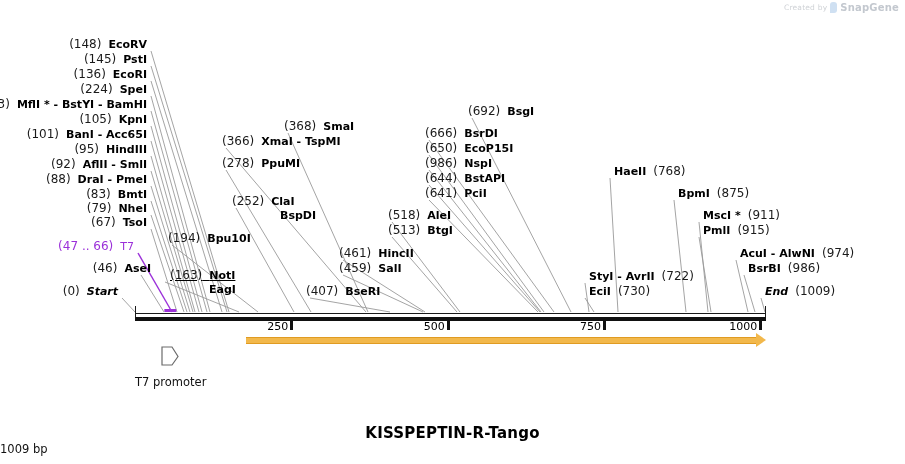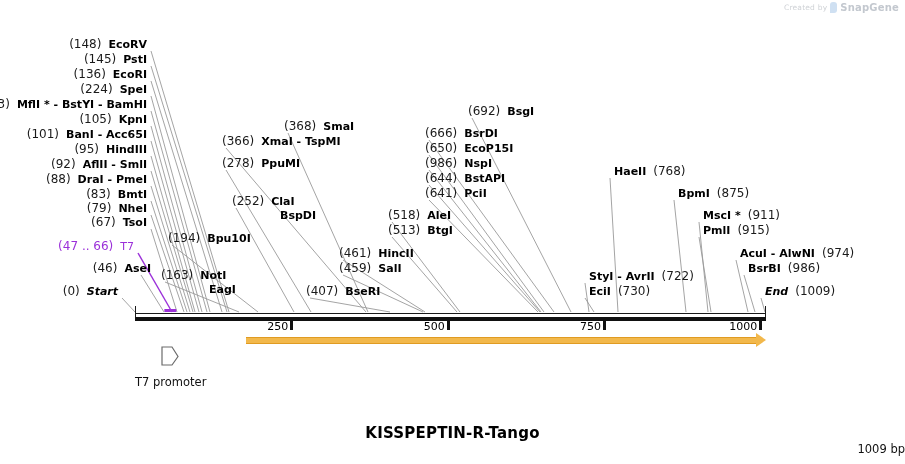--- a/index.html
+++ b/index.html
@@ -63,21 +63,21 @@
     border-top:7px solid transparent;border-bottom:7px solid transparent;
     border-left:10px solid #f2b84b;}
 
   
   .promoter{position:absolute;left:160px;top:344px;}
   .prom-name{position:absolute;left:135px;top:375px;font-size:11.5px;color:#111;}
 
   
   .title{position:absolute;left:0;right:0;top:424px;text-align:center;
     font-size:15px;font-weight:bold;color:#000;letter-spacing:.2px;}
-  .subtitle{position:absolute;left:0;right:0;top:442px;text-align:right;
+  .subtitle{position:absolute;left:0;right:0;top:442px;text-align:left;
     font-size:11.5px;color:#111;}
 </style>
 </head>
 <body>
 
 <div id="stage">
 
   <div class="watermark">
     <span class="wm-made">Created by</span>
     <span class="wm-logo"></span>
@@ -144,21 +144,21 @@
       <div class="lbl right" style="left: 147px; top: 173px;"><span class="pos">(88)</span>&nbsp;&nbsp;<span class="enz">DraI</span><span class="sep"> - </span><span class="enz">PmeI</span></div>
       <div class="lbl right" style="left: 147px; top: 158px;"><span class="pos">(92)</span>&nbsp;&nbsp;<span class="enz">AflII</span><span class="sep"> - </span><span class="enz">SmlI</span></div>
       <div class="lbl right" style="left: 147px; top: 143px;"><span class="pos">(95)</span>&nbsp;&nbsp;<span class="enz">HindIII</span></div>
       <div class="lbl right" style="left: 147px; top: 128px;"><span class="pos">(101)</span>&nbsp;&nbsp;<span class="enz">BanI</span><span class="sep"> - </span><span class="enz">Acc65I</span></div>
       <div class="lbl right" style="left: 147px; top: 113px;"><span class="pos">(105)</span>&nbsp;&nbsp;<span class="enz">KpnI</span></div>
       <div class="lbl right" style="left: 147px; top: 98px;"><span class="pos">(113)</span>&nbsp;&nbsp;<span class="enz">MflI *</span><span class="sep"> - </span><span class="enz">BstYI</span><span class="sep"> - </span><span class="enz">BamHI</span></div>
       <div class="lbl right" style="left: 147px; top: 83px;"><span class="pos">(224)</span>&nbsp;&nbsp;<span class="enz">SpeI</span></div>
       <div class="lbl right" style="left: 147px; top: 68px;"><span class="pos">(136)</span>&nbsp;&nbsp;<span class="enz">EcoRI</span></div>
       <div class="lbl right" style="left: 147px; top: 53px;"><span class="pos">(145)</span>&nbsp;&nbsp;<span class="enz">PstI</span></div>
       <div class="lbl right" style="left: 147px; top: 38px;"><span class="pos">(148)</span>&nbsp;&nbsp;<span class="enz">EcoRV</span></div>
-      <div class="lbl" style="left: 161px; top: 269px;"><span class="pos">(163)</span>&nbsp;&nbsp;<span class="enz">NotI</span></div>
+      <div class="lbl" style="left: 170px; top: 269px; text-decoration: underline;"><span class="pos">(163)</span>&nbsp;&nbsp;<span class="enz">NotI</span></div>
       <div class="lbl" style="top: 284px; left: 209px;"><span class="enz">EagI</span></div>
       <div class="lbl" style="left: 168px; top: 232px;"><span class="pos">(194)</span>&nbsp;&nbsp;<span class="enz">Bpu10I</span></div>
       <div class="lbl" style="left: 232px; top: 195px;"><span class="pos">(252)</span>&nbsp;&nbsp;<span class="enz">ClaI</span></div>
       <div class="lbl" style="top: 210px; left: 280px;"><span class="enz">BspDI</span></div>
       <div class="lbl" style="left: 222px; top: 157px;"><span class="pos">(278)</span>&nbsp;&nbsp;<span class="enz">PpuMI</span></div>
       <div class="lbl" style="left: 222px; top: 135px;"><span class="pos">(366)</span>&nbsp;&nbsp;<span class="enz">XmaI</span><span class="sep"> - </span><span class="enz">TspMI</span></div>
       <div class="lbl" style="left: 284px; top: 120px;"><span class="pos">(368)</span>&nbsp;&nbsp;<span class="enz">SmaI</span></div>
       <div class="lbl" style="left: 306px; top: 285px;"><span class="pos">(407)</span>&nbsp;&nbsp;<span class="enz">BseRI</span></div>
       <div class="lbl" style="left: 339px; top: 262px;"><span class="pos">(459)</span>&nbsp;&nbsp;<span class="enz">SalI</span></div>
       <div class="lbl" style="left: 339px; top: 247px;"><span class="pos">(461)</span>&nbsp;&nbsp;<span class="enz">HincII</span></div>

